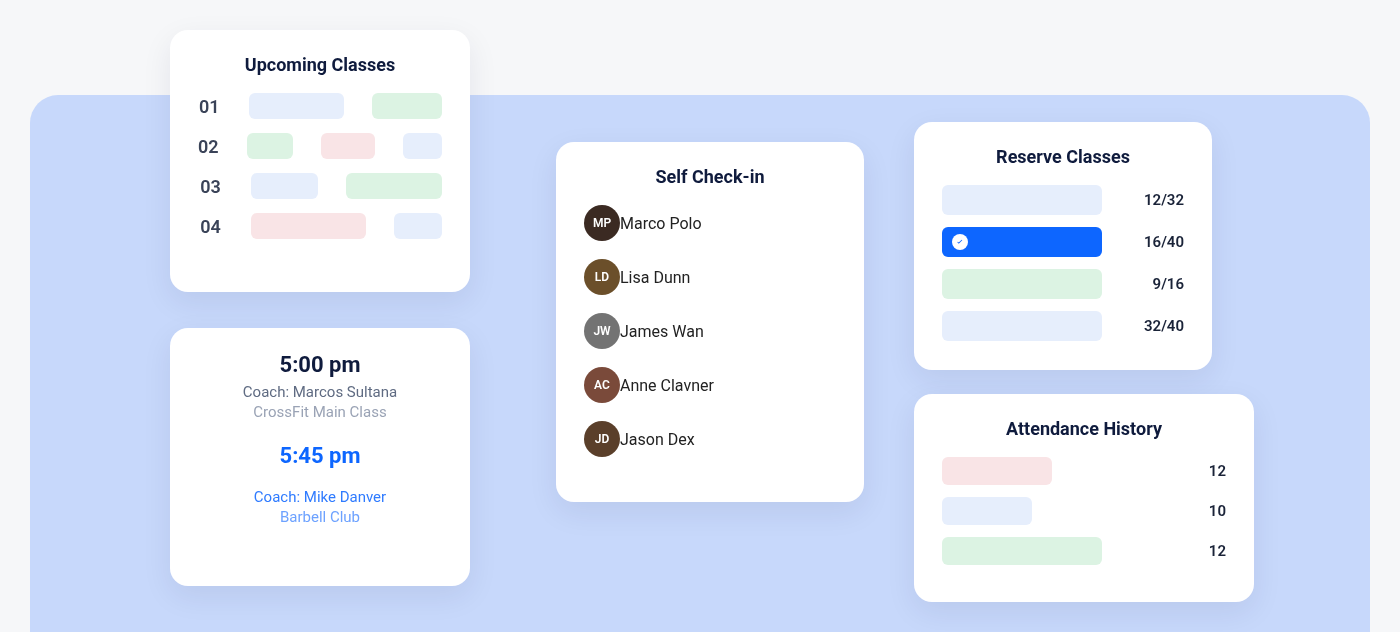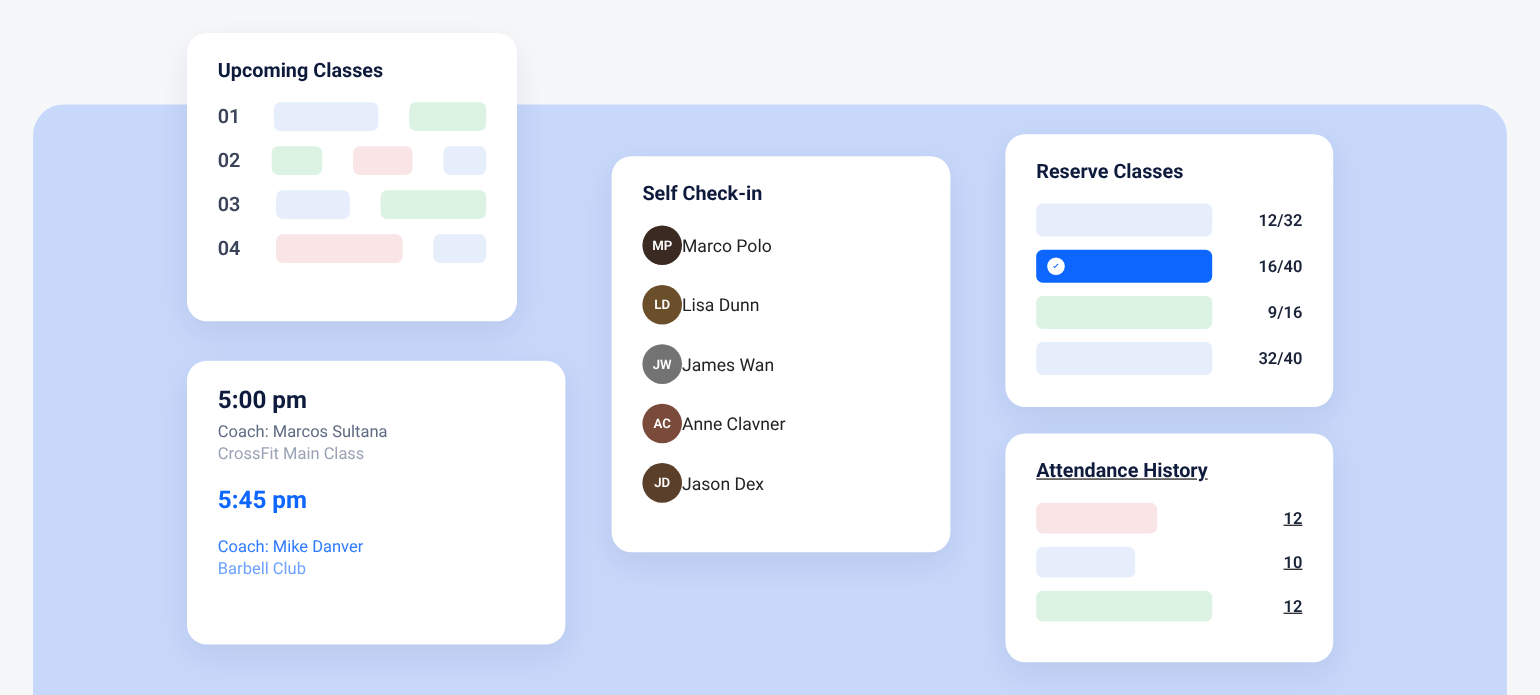--- a/index.html
+++ b/index.html
@@ -19,39 +19,40 @@
     bottom: 0;
     background: #c7d8fb;
     border-radius: 28px 28px 0 0;
   }
   .card {
     position: absolute;
     background: #ffffff;
     border-radius: 18px;
     box-shadow: 0 10px 30px rgba(20,30,60,0.08);
     padding: 24px 28px;
+    text-align: center;
   }
   .card-title {
     font-size: 18px;
     font-weight: 700;
     color: #0f1b3d;
     margin-bottom: 18px;
   }
 
   
   .upcoming { top: 30px; left: 170px; width: 300px; height: 262px; }
   .up-row { display: flex; align-items: center; gap: 28px; margin-bottom: 14px; }
   .up-num { width: 26px; font-size: 18px; font-weight: 600; color: #3a4358; }
   .chip { height: 26px; border-radius: 6px; }
   .lightblue { background: #e6eefc; }
   .lightgreen { background: #dcf3e3; }
   .lightpink { background: #f9e4e6; }
 
   
-  .classdetail { top: 328px; left: 170px; width: 344px; height: 258px; }
+  .classdetail { top: 328px; left: 170px; width: 300px; height: 258px; }
   .cd-time { font-size: 22px; font-weight: 700; color: #0f1b3d; }
   .cd-sub { font-size: 15px; color: #5f6b82; margin-top: 6px; }
   .cd-sub2 { font-size: 15px; color: #9aa3b5; margin-top: 2px; }
   .cd-sep { height: 22px; }
   .cd-time-blue { font-size: 22px; font-weight: 700; color: #0d66ff; }
   .cd-sub-blue { font-size: 15px; color: #2f7bff; margin-top: 20px; }
   .cd-sub-blue2 { font-size: 15px; color: #6da2ff; margin-top: 2px; }
 
   
   .checkin { top: 142px; left: 556px; width: 308px; height: 360px; }
@@ -72,21 +73,21 @@
     background: #0d66ff;
     display: flex; align-items: center; padding-left: 10px;
   }
   .check-icon-circle {
     width: 16px; height: 16px; border-radius: 50%; background: #fff;
     display: flex; align-items: center; justify-content: center;
   }
   .check-icon-circle svg { width: 10px; height: 10px; }
 
   
-  .attendance { top: 394px; left: 914px; width: 298px; height: 208px; text-decoration: underline; }
+  .attendance { top: 394px; left: 914px; width: 340px; height: 208px; }
   .att-row { display: flex; align-items: center; justify-content: space-between; margin-bottom: 12px; }
   .att-bar { height: 28px; border-radius: 6px; }
   .att-val { font-size: 15px; font-weight: 600; color: #1a2338; }
 </style>
 </head>
 <body>
 
 <div class="bg-band"></div>
 
 <div class="card upcoming">

